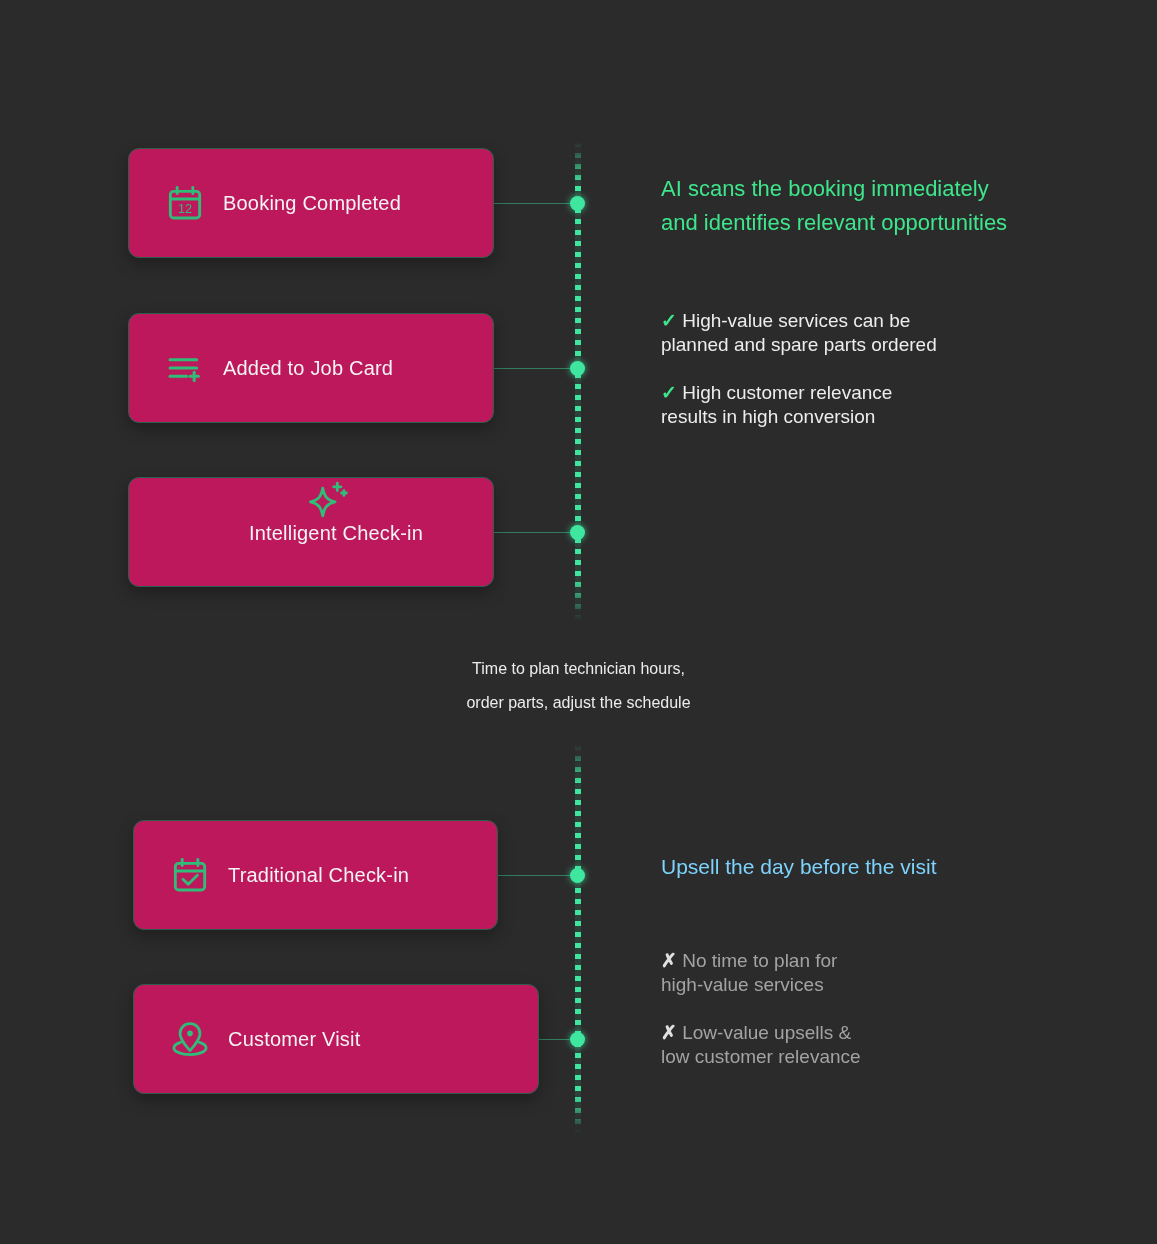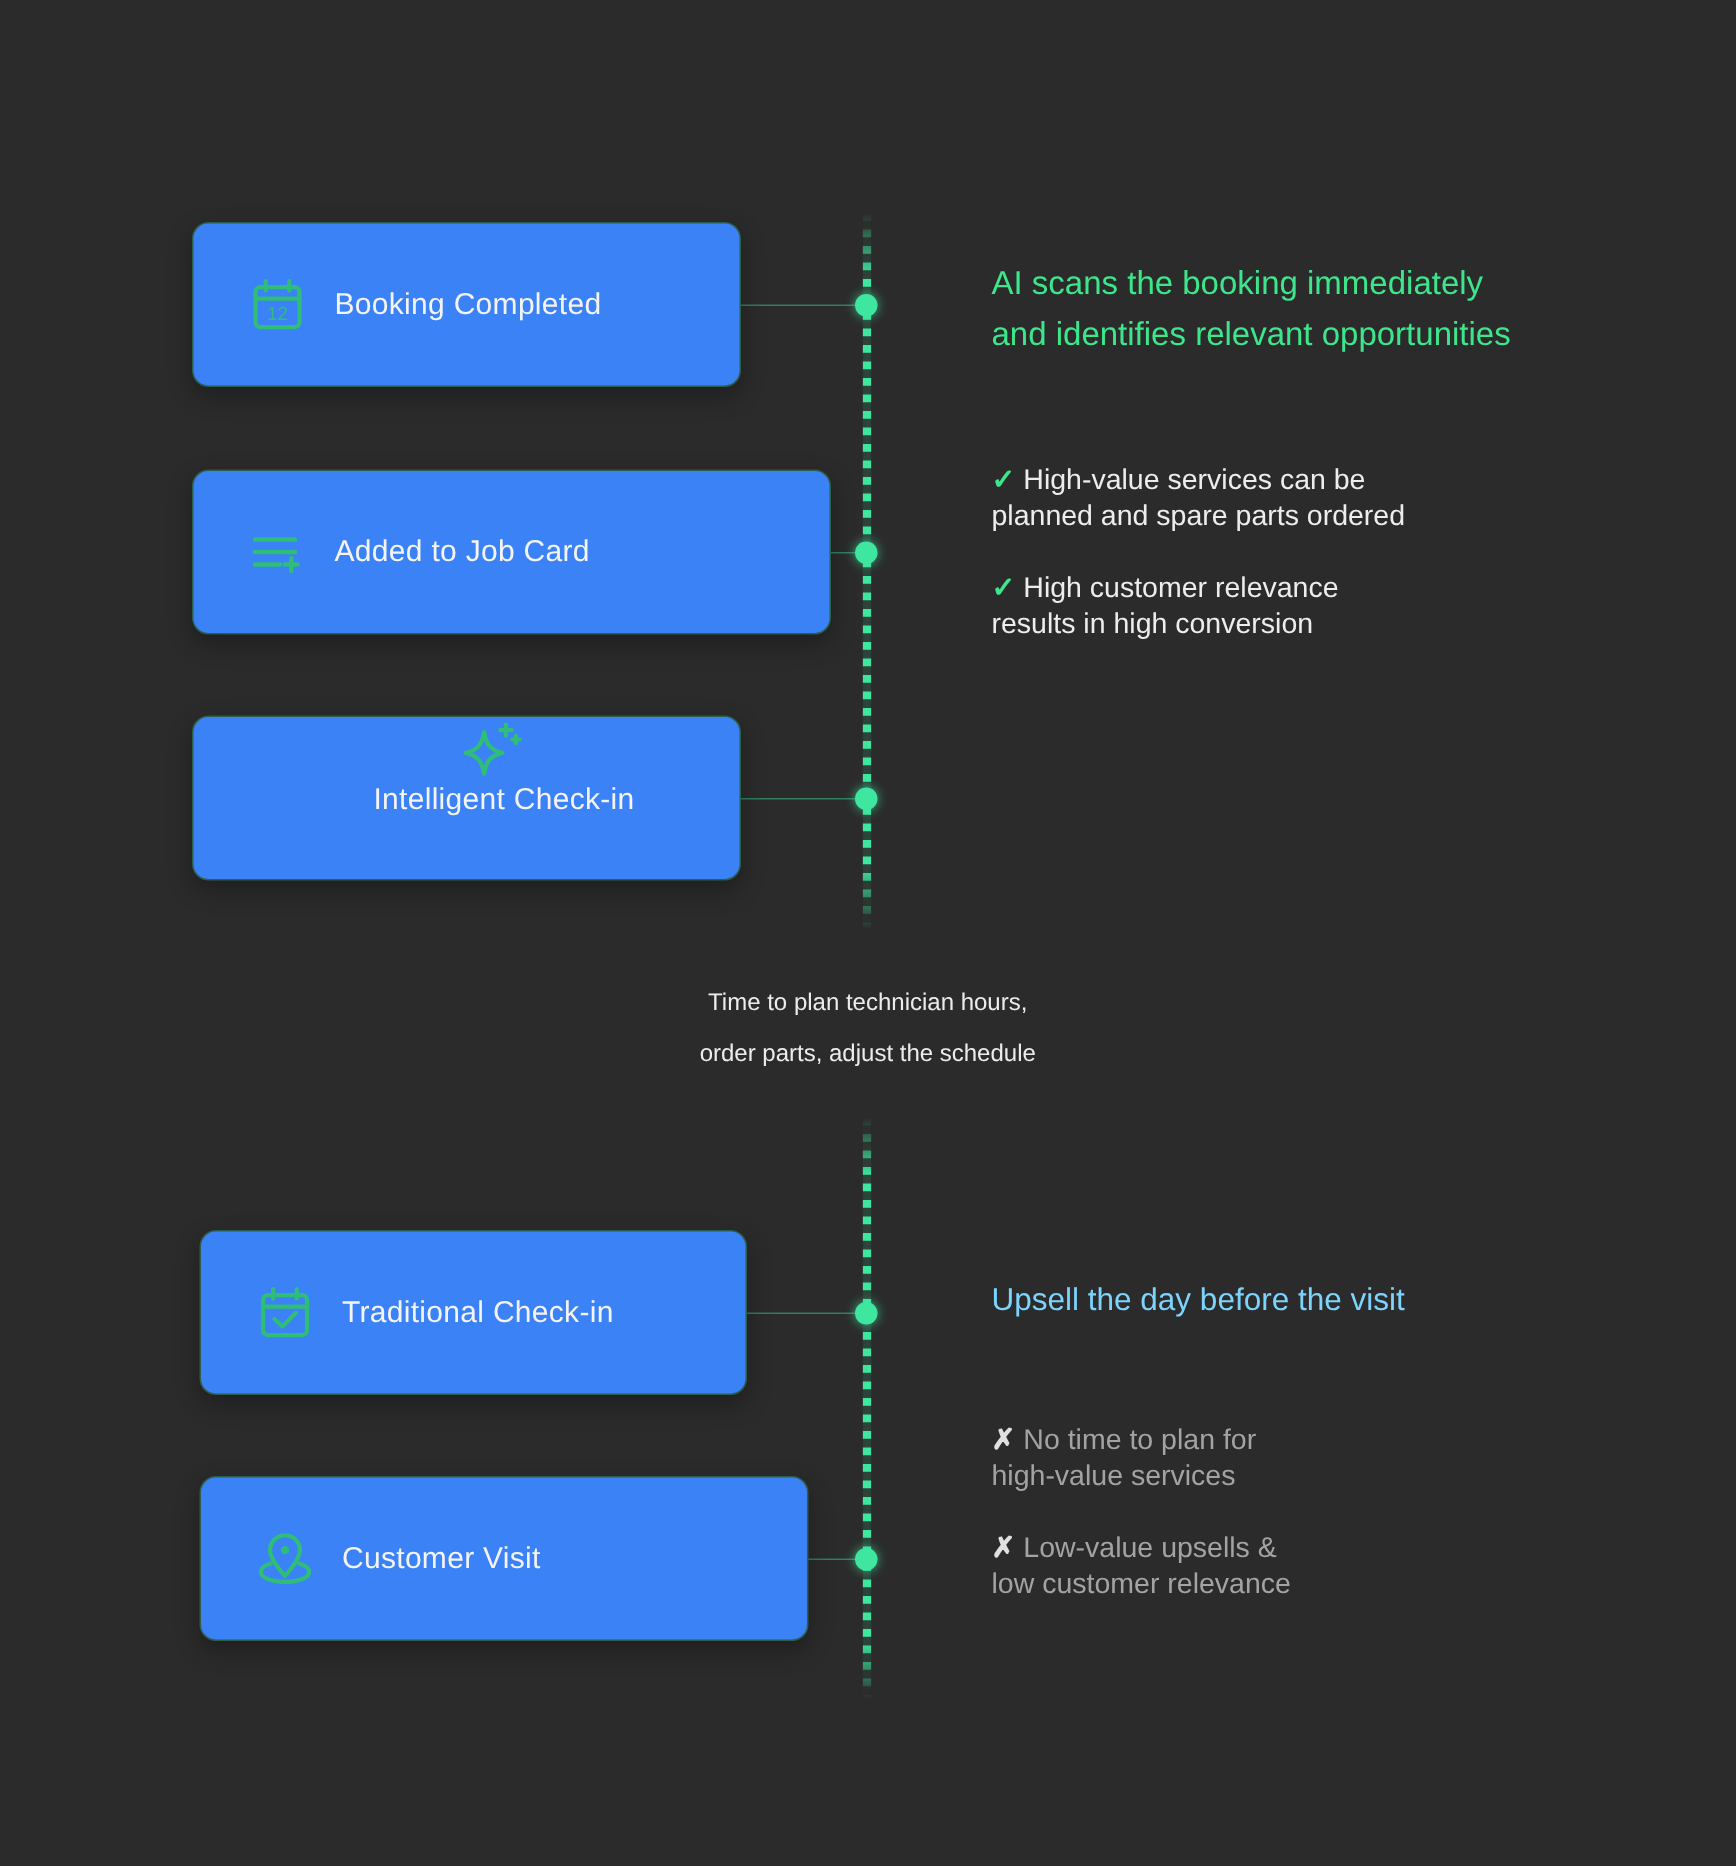--- a/index.html
+++ b/index.html
@@ -63,21 +63,21 @@
     background: #3ee6a0;
     box-shadow: 0 0 7px rgba(62,230,160,0.75);
   }
 
   
   .card {
     position: absolute;
     height: 110px;
     border: 1px solid #2d5e4b;
     border-radius: 11px;
-    background: #3b82f6;
+    background: #be185d;
     display: flex;
     align-items: center;
     padding-left: 34px;
     box-shadow: 0 6px 16px rgba(0,0,0,0.30);
   }
   .card .ico {
     width: 44px;
     height: 44px;
     flex: 0 0 44px;
     display: flex;
@@ -154,21 +154,21 @@
         <line x1="3.2" y1="9.6" x2="20.8" y2="9.6"></line>
         <text x="12" y="18.1" font-size="7.6" font-family="Liberation Sans, sans-serif" fill="#2fbd78" stroke="none" text-anchor="middle">12</text>
       </svg>
     </span>
     <span class="card-label">Booking Completed</span>
   </div>
 
   <div class="connector" style="left:493px; top:368px; width:84px;"></div>
   <div class="node" style="left:570px; top:361px;"></div>
 
-  <div class="card" style="left:128px; top:313px; width:426px;">
+  <div class="card" style="left:128px; top:313px; width:366px;">
     <span class="ico">
       <svg width="40" height="40" viewBox="0 0 24 24" fill="none" stroke="#2fbd78" stroke-width="1.8" stroke-linecap="round" stroke-linejoin="round">
         <line x1="3" y1="7" x2="19" y2="7"></line>
         <line x1="3" y1="12" x2="19" y2="12"></line>
         <line x1="3" y1="17" x2="13" y2="17"></line>
         <line x1="17.5" y1="14.5" x2="17.5" y2="19.5"></line>
         <line x1="15" y1="17" x2="20" y2="17"></line>
       </svg>
     </span>
     <span class="card-label">Added to Job Card</span>

